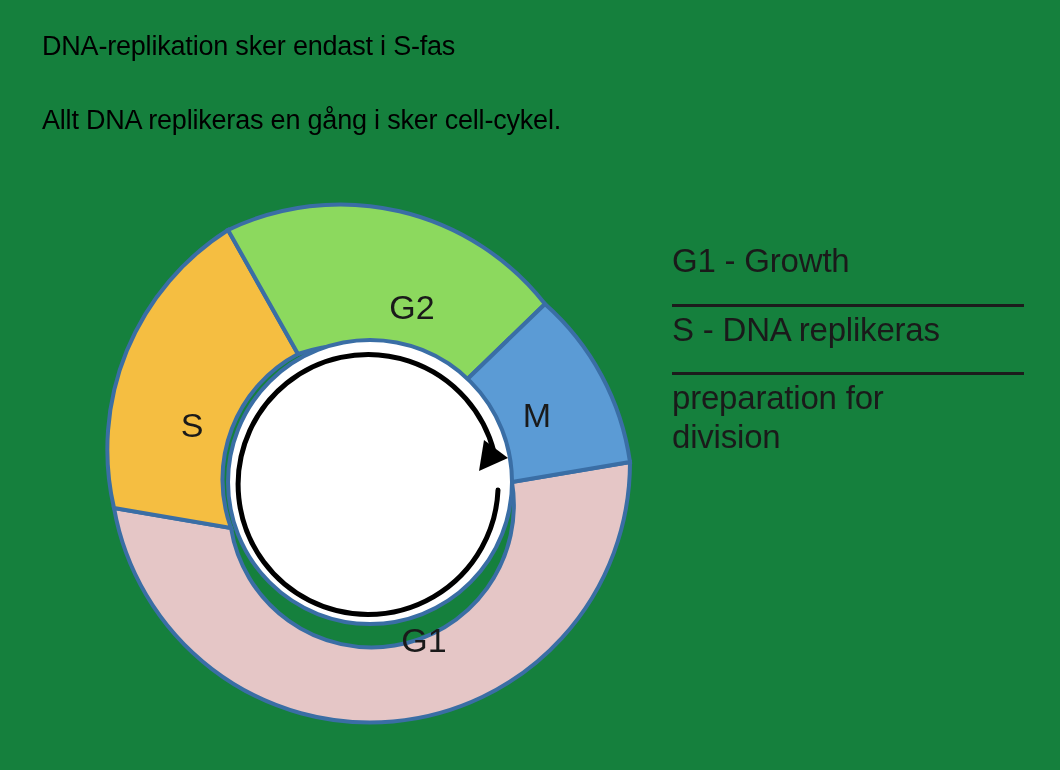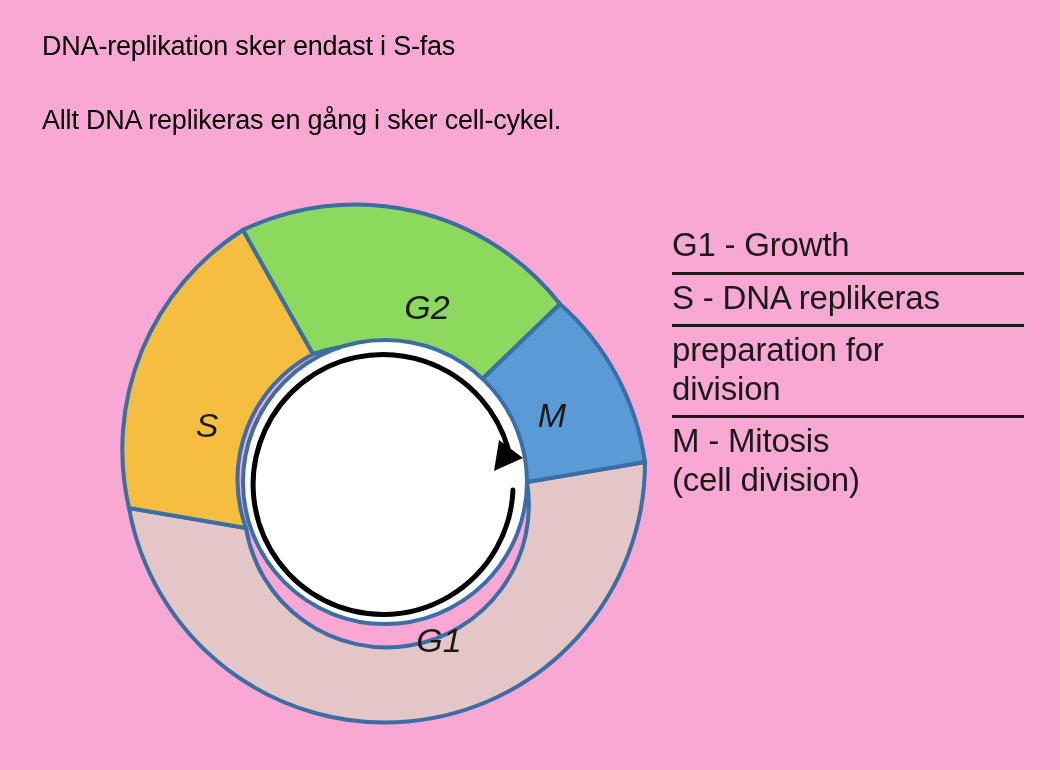--- a/index.html
+++ b/index.html
@@ -15,21 +15,21 @@
     font-family: "Liberation Sans", sans-serif;
     color: #000000;
   }
 
   #slide {
     position: absolute;
     left: 0;
     top: 0;
     width: 1060px;
     height: 770px;
-    background: #f9a8d4;
+    background: #15803d;
   }
 
   
   .heading-block {
     position: absolute;
     left: 42px;
     top: 32px;
     width: 760px;
   }
   .heading-line {
@@ -37,25 +37,24 @@
     line-height: 1.05;
     letter-spacing: -0.2px;
     color: #000000;
     white-space: nowrap;
   }
   .heading-line.first { margin-bottom: 46px; }
 
   
   #diagram {
     position: absolute;
-    left: 15px;
+    left: 0px;
     top: 190px;
     width: 660px;
     height: 580px;
-    font-style: italic;
   }
   #donut-svg {
     position: absolute;
     left: 0;
     top: 0;
   }
 
   .seg-label {
     font-family: "Liberation Sans", sans-serif;
     font-size: 34px;
@@ -66,20 +65,21 @@
 
   
   #legend {
     position: absolute;
     left: 672px;
     top: 222px;
     width: 352px;
   }
   .legend-row {
     padding: 4px 0 7px 0;
+    margin-top: 16px;
   }
   .legend-row + .legend-row {
     border-top: 3px solid #1c1c1c;
   }
   .legend-text {
     font-size: 33px;
     line-height: 1.17;
     color: #1a1a1a;
     letter-spacing: -0.2px;
   }
@@ -154,22 +154,16 @@
       </div>
     </div>
 
     <div class="legend-row">
       <div class="legend-text">
         <span class="sub-line">preparation for</span>
         <span class="sub-line">division</span>
       </div>
     </div>
 
-    <div class="legend-row">
-      <div class="legend-text">
-        <span class="sub-line">M - Mitosis</span>
-        <span class="sub-line">(cell division)</span>
-      </div>
-    </div>
 
   </div>
 
 </div>
 
 </body></html>

